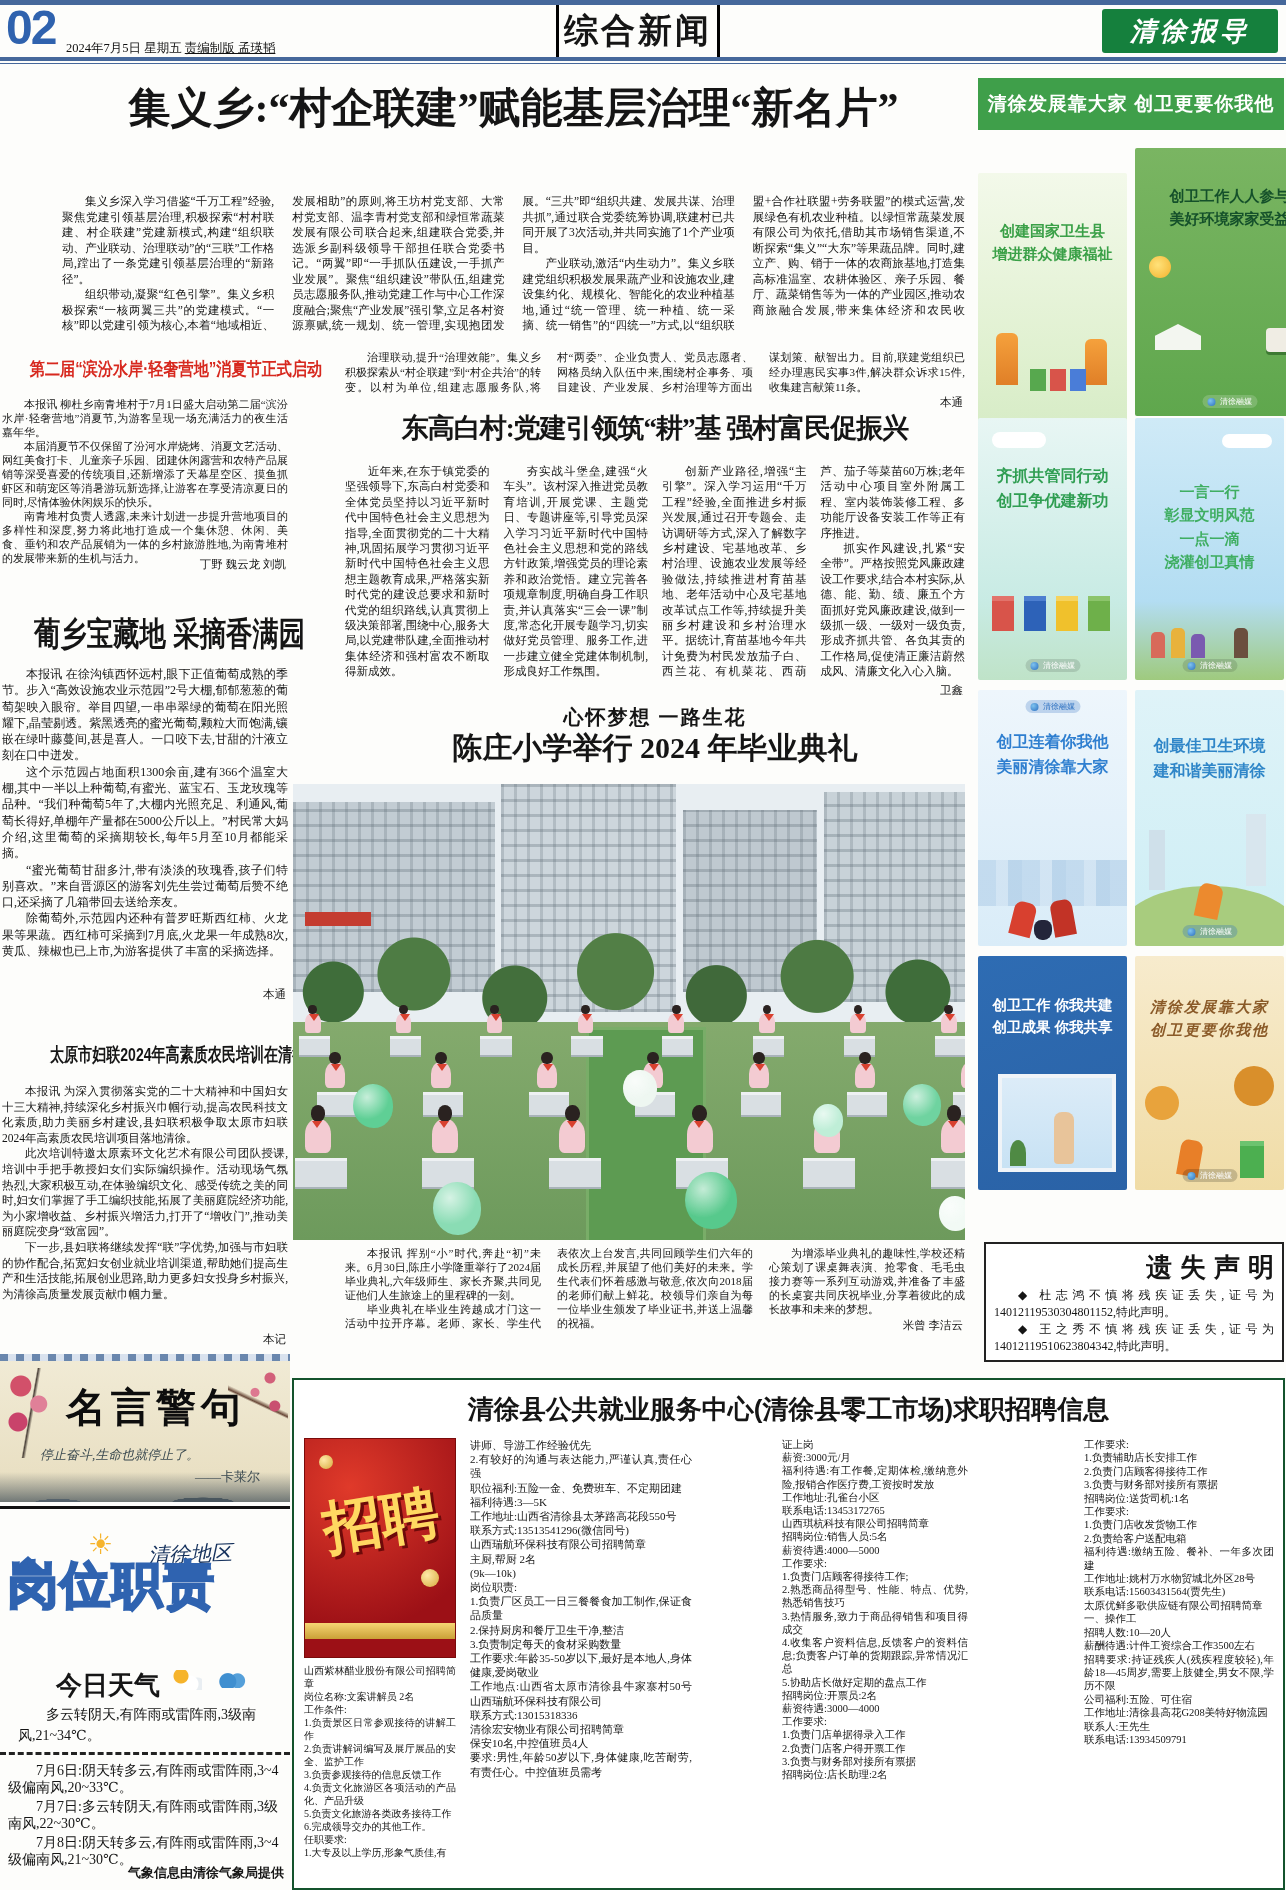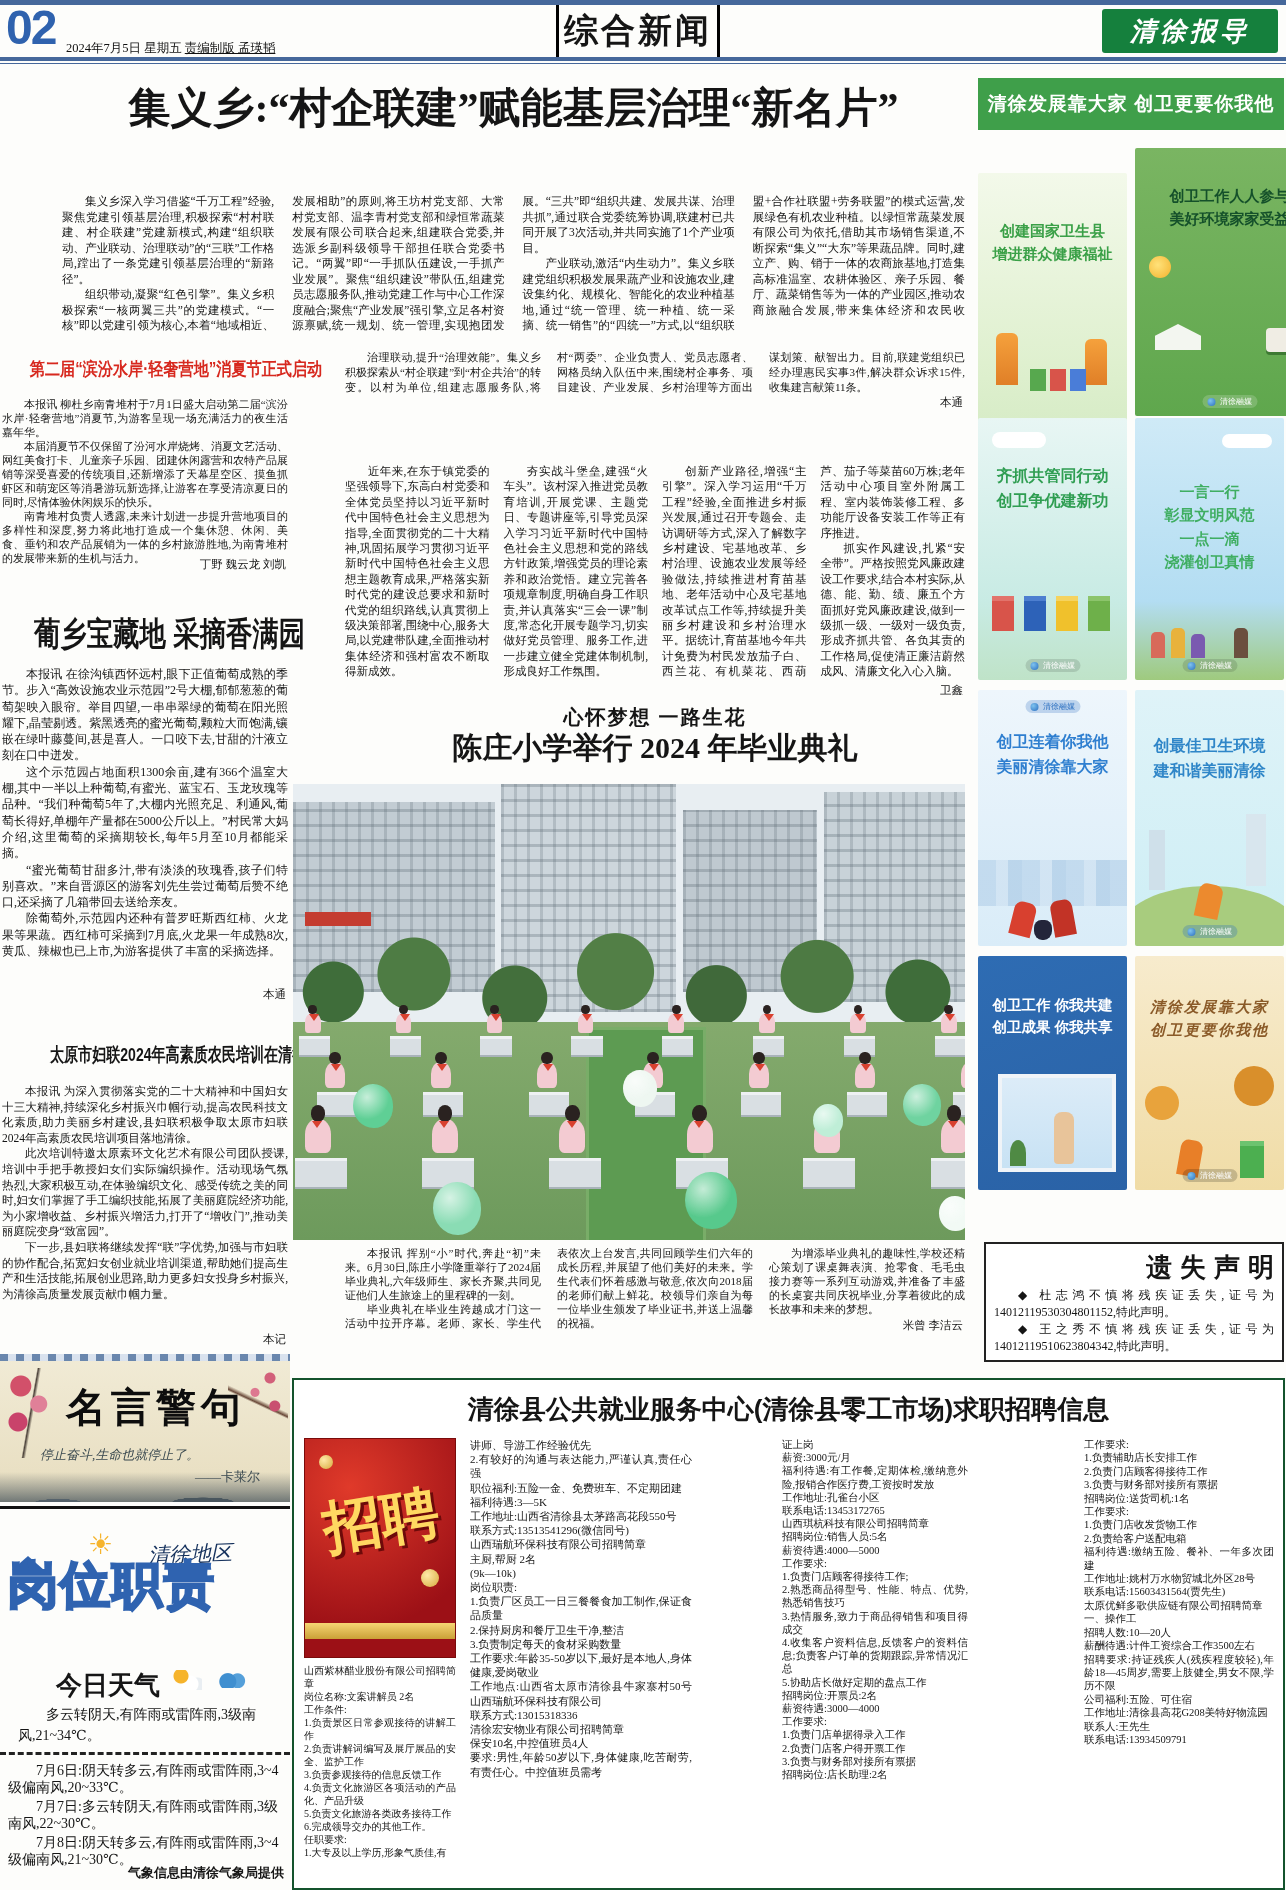--- a/index.html
+++ b/index.html
@@ -176,20 +176,21 @@
   </div>
 
   <div class="abs fulian-head"><span>太原市妇联2024年高素质农民培训在清徐开班</span></div>
   <div class="abs fulian-body body-txt">
     <p>本报讯 为深入贯彻落实党的二十大精神和中国妇女十三大精神,持续深化乡村振兴巾帼行动,提高农民科技文化素质,助力美丽乡村建设,县妇联积极争取太原市妇联2024年高素质农民培训项目落地清徐。</p>
     <p>此次培训特邀太原素环文化艺术有限公司团队授课,培训中手把手教授妇女们实际编织操作。活动现场气氛热烈,大家积极互动,在体验编织文化、感受传统之美的同时,妇女们掌握了手工编织技能,拓展了美丽庭院经济功能,为小家增收益、乡村振兴增活力,打开了“增收门”,推动美丽庭院变身“致富园”。</p>
     <p>下一步,县妇联将继续发挥“联”字优势,加强与市妇联的协作配合,拓宽妇女创业就业培训渠道,帮助她们提高生产和生活技能,拓展创业思路,助力更多妇女投身乡村振兴,为清徐高质量发展贡献巾帼力量。</p>
     <span class="byl">本记</span>
   </div>
 
+  <div class="abs dgb-head">东高白村:党建引领筑“耕”基 强村富民促振兴</div>
   <div class="abs dgb-body body-txt">
     <p>近年来,在东于镇党委的坚强领导下,东高白村党委和全体党员坚持以习近平新时代中国特色社会主义思想为指导,全面贯彻党的二十大精神,巩固拓展学习贯彻习近平新时代中国特色社会主义思想主题教育成果,严格落实新时代党的建设总要求和新时代党的组织路线,认真贯彻上级决策部署,围绕中心,服务大局,以党建带队建,全面推动村集体经济和强村富农不断取得新成效。</p>
     <p>夯实战斗堡垒,建强“火车头”。该村深入推进党员教育培训,开展党课、主题党日、专题讲座等,引导党员深入学习习近平新时代中国特色社会主义思想和党的路线方针政策,增强党员的理论素养和政治觉悟。建立完善各项规章制度,明确自身工作职责,并认真落实“三会一课”制度,常态化开展专题学习,切实做好党员管理、服务工作,进一步建立健全党建体制机制,形成良好工作氛围。</p>
     <p>创新产业路径,增强“主引擎”。深入学习运用“千万工程”经验,全面推进乡村振兴发展,通过召开专题会、走访调研等方式,深入了解数字乡村建设、宅基地改革、乡村治理、设施农业发展等经验做法,持续推进村育苗基地、老年活动中心及宅基地改革试点工作等,持续提升美丽乡村建设和乡村治理水平。据统计,育苗基地今年共计免费为村民发放茄子白、西兰花、有机菜花、西葫芦、茄子等菜苗60万株;老年活动中心项目室外附属工程、室内装饰装修工程、多功能厅设备安装工作等正有序推进。</p>
     <p>抓实作风建设,扎紧“安全带”。严格按照党风廉政建设工作要求,结合本村实际,从德、能、勤、绩、廉五个方面抓好党风廉政建设,做到一级抓一级、一级对一级负责,形成齐抓共管、各负其责的工作格局,促使清正廉洁蔚然成风、清廉文化入心入脑。</p>
     <span class="byl">卫鑫</span>
   </div>
 
   <div class="abs grad-kicker">心怀梦想  一路生花</div>
   <div class="abs grad-head">陈庄小学举行 2024 年毕业典礼</div>

